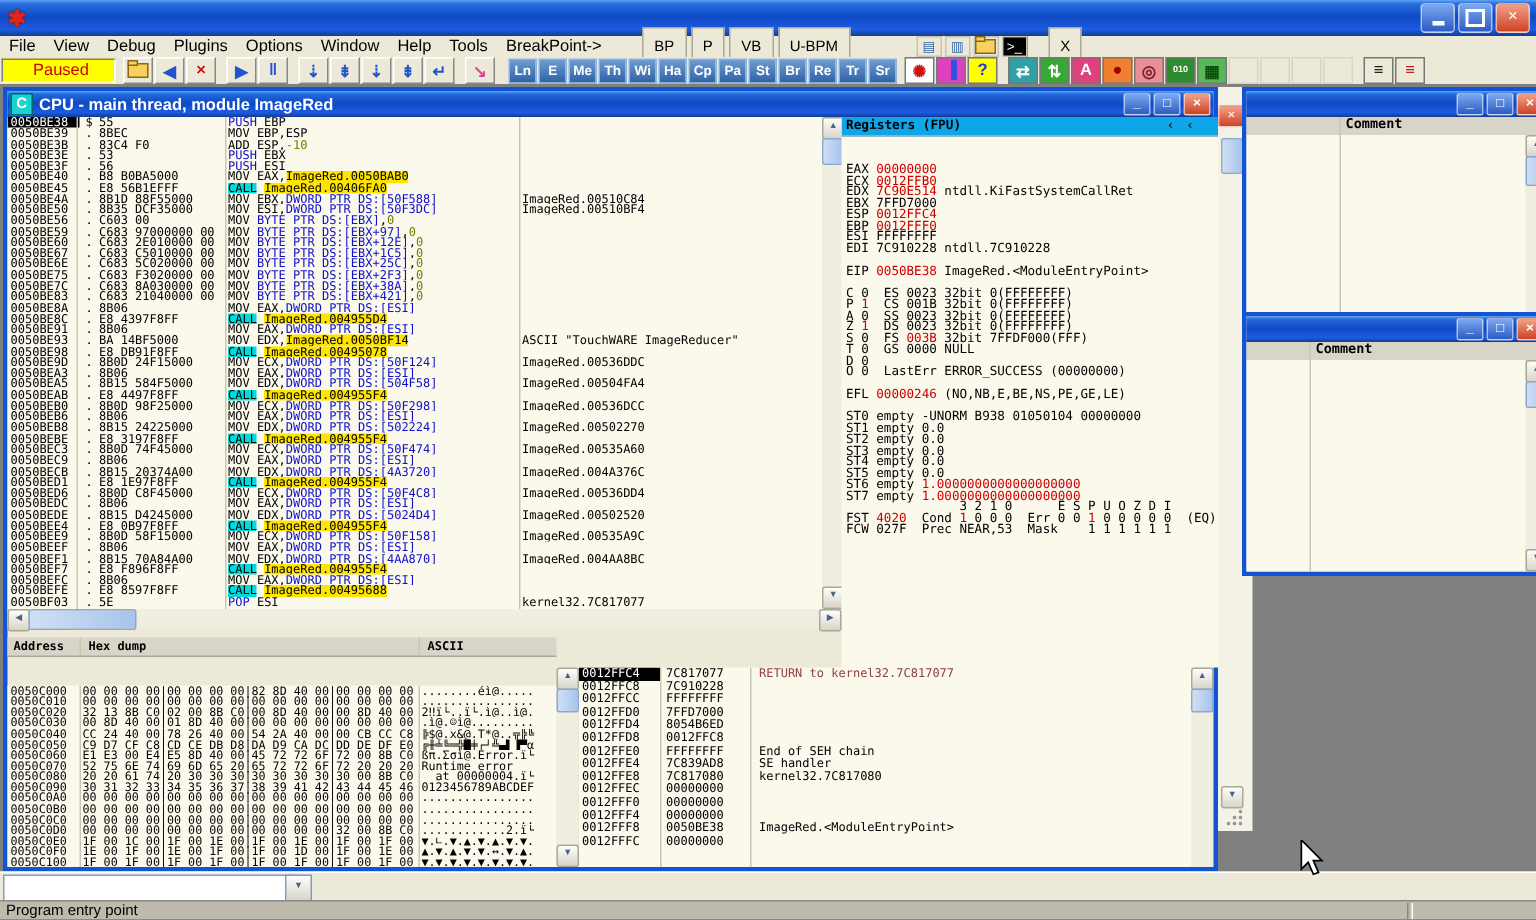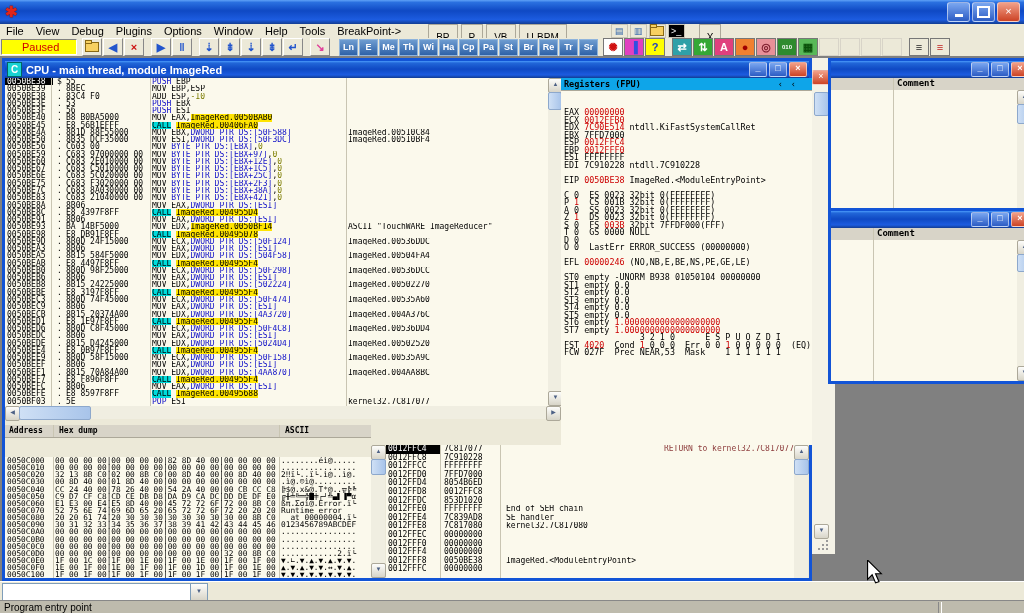--- a/index.html
+++ b/index.html
@@ -13,21 +13,21 @@
   #app-icon{color:#E0251B;font-size:15px;font-weight:bold;margin-left:5px;text-shadow:0 0 1px #400;}
   #title-text{color:#fff;font-weight:bold;font-size:12px;margin-left:6px;flex:1;}
   .wctl{display:flex;gap:2px;margin-right:4px;}
   .wbtn{width:21px;height:18px;border-radius:3px;border:1px solid #fff8;color:#fff;
     font-size:11px;line-height:16px;text-align:center;
     background:linear-gradient(180deg,#7BA7F0,#2C5CC4);cursor:default;}
   .wbtn.close{background:linear-gradient(180deg,#F2A088,#CC4325);}
   .wbtn .minbar{display:block;width:8px;height:3px;background:#fff;margin:11px auto 0;}
   .wbtn .maxbox{display:block;width:9px;height:8px;border:2px solid #fff;margin:3px auto 0;}
   #menubar{position:absolute;left:0;top:24px;width:1024px;height:14px;background:#ECE9D8;
-    display:flex;align-items:flex-start;font-size:11px;border-bottom:1px solid #D8D4C8;}
+    display:flex;align-items:center;font-size:11px;border-bottom:1px solid #D8D4C8;}
   .menu-item{padding:0 6px;height:14px;line-height:14px;}
   .mbtn{border:1px solid #ACA899;background:#ECE9D8;font-size:10px;line-height:11px;
     padding:0 7px;margin-left:3px;height:26px;}
   .micon{width:15px;height:12px;border:1px solid #C8C4B4;margin-left:2px;display:flex;
     align-items:center;justify-content:center;font-size:9px;}
   #toolbar{position:absolute;left:0;top:38px;width:1024px;height:18px;background:#ECE9D8;
     display:flex;align-items:center;}
   #paused-box{width:54px;height:14px;background:#FFFF00;color:#D00000;font-size:11px;
     line-height:14px;padding-left:20px;border:1px solid #808080;border-right-color:#fff;border-bottom-color:#fff;margin-left:1px;}
   .tbtn{width:18px;height:16px;margin-left:1px;border:1px solid #fff;border-right-color:#888;
@@ -93,21 +93,21 @@
   .m-addr{width:48px;flex:none;padding-left:2px;}
   .m-hex{width:226px;flex:none;}
   .m-ascii{flex:1;overflow:hidden;}
   
   #stack{left:381px;top:384px;width:408px;height:133px;font-size:8px;line-height:8.6px;}
   .sr{display:flex;white-space:pre;height:8.6px;}
   .s-addr{width:52px;flex:none;padding-left:2px;}
   .s-addr.sel{background:#000;color:#fff;}
   .s-val{width:58px;flex:none;padding-left:4px;}
   .s-comm{flex:1;padding-left:4px;overflow:hidden;}
-  .s-comm.ret{color:#8F4040;text-align:right;}
+  .s-comm.ret{color:#8F4040;}
   
   .hdrrow{height:12px;background:#D8D4C8;border-bottom:1px solid #ACA899;position:relative;
     font-family:"DejaVu Sans Mono",monospace;font-size:9px;font-weight:bold;line-height:11px;}
   .ivory{background:#FBF9EC;}
   
   #cmdbar{position:absolute;left:0;top:581px;width:1024px;height:19px;background:#ECE9D8;
     border-top:1px solid #fff;}
   #combo{position:absolute;left:2px;top:1px;width:188px;height:16px;background:#fff;
     border:1px solid #7F9DB9;font-size:10px;}
   #combo-btn{position:absolute;left:190px;top:1px;width:16px;height:16px;
@@ -484,21 +484,20 @@
       </div>
 
       <div class="pane mono" id="stack">
         <div id="stack-rows">
             <div class="sr"><span class="s-addr sel">0012FFC4</span><span class="s-val">7C817077</span><span class="s-comm ret">RETURN to kernel32.7C817077</span></div>
             <div class="sr"><span class="s-addr">0012FFC8</span><span class="s-val">7C910228</span></div>
             <div class="sr"><span class="s-addr">0012FFCC</span><span class="s-val">FFFFFFFF</span><span class="s-comm"></span></div>
             <div class="sr"><span class="s-addr">0012FFD0</span><span class="s-val">7FFD7000</span><span class="s-comm"></span></div>
             <div class="sr"><span class="s-addr">0012FFD4</span><span class="s-val">8054B6ED</span><span class="s-comm"></span></div>
             <div class="sr"><span class="s-addr">0012FFD8</span><span class="s-val">0012FFC8</span><span class="s-comm"></span></div>
-            <div class="sr"><span class="s-addr">0012FFDC</span><span class="s-val">853D1020</span><span class="s-comm"></span></div>
             <div class="sr"><span class="s-addr">0012FFE0</span><span class="s-val">FFFFFFFF</span><span class="s-comm">End of SEH chain</span></div>
             <div class="sr"><span class="s-addr">0012FFE4</span><span class="s-val">7C839AD8</span><span class="s-comm">SE handler</span></div>
             <div class="sr"><span class="s-addr">0012FFE8</span><span class="s-val">7C817080</span><span class="s-comm">kernel32.7C817080</span></div>
             <div class="sr"><span class="s-addr">0012FFEC</span><span class="s-val">00000000</span><span class="s-comm"></span></div>
             <div class="sr"><span class="s-addr">0012FFF0</span><span class="s-val">00000000</span><span class="s-comm"></span></div>
             <div class="sr"><span class="s-addr">0012FFF4</span><span class="s-val">00000000</span><span class="s-comm"></span></div>
             <div class="sr"><span class="s-addr">0012FFF8</span><span class="s-val">0050BE38</span><span class="s-comm">ImageRed.&lt;ModuleEntryPoint&gt;</span></div>
             <div class="sr"><span class="s-addr">0012FFFC</span><span class="s-val">00000000</span><span class="s-comm"></span></div>
           </div>
         <span class="colsep" style="left:54px"></span>

